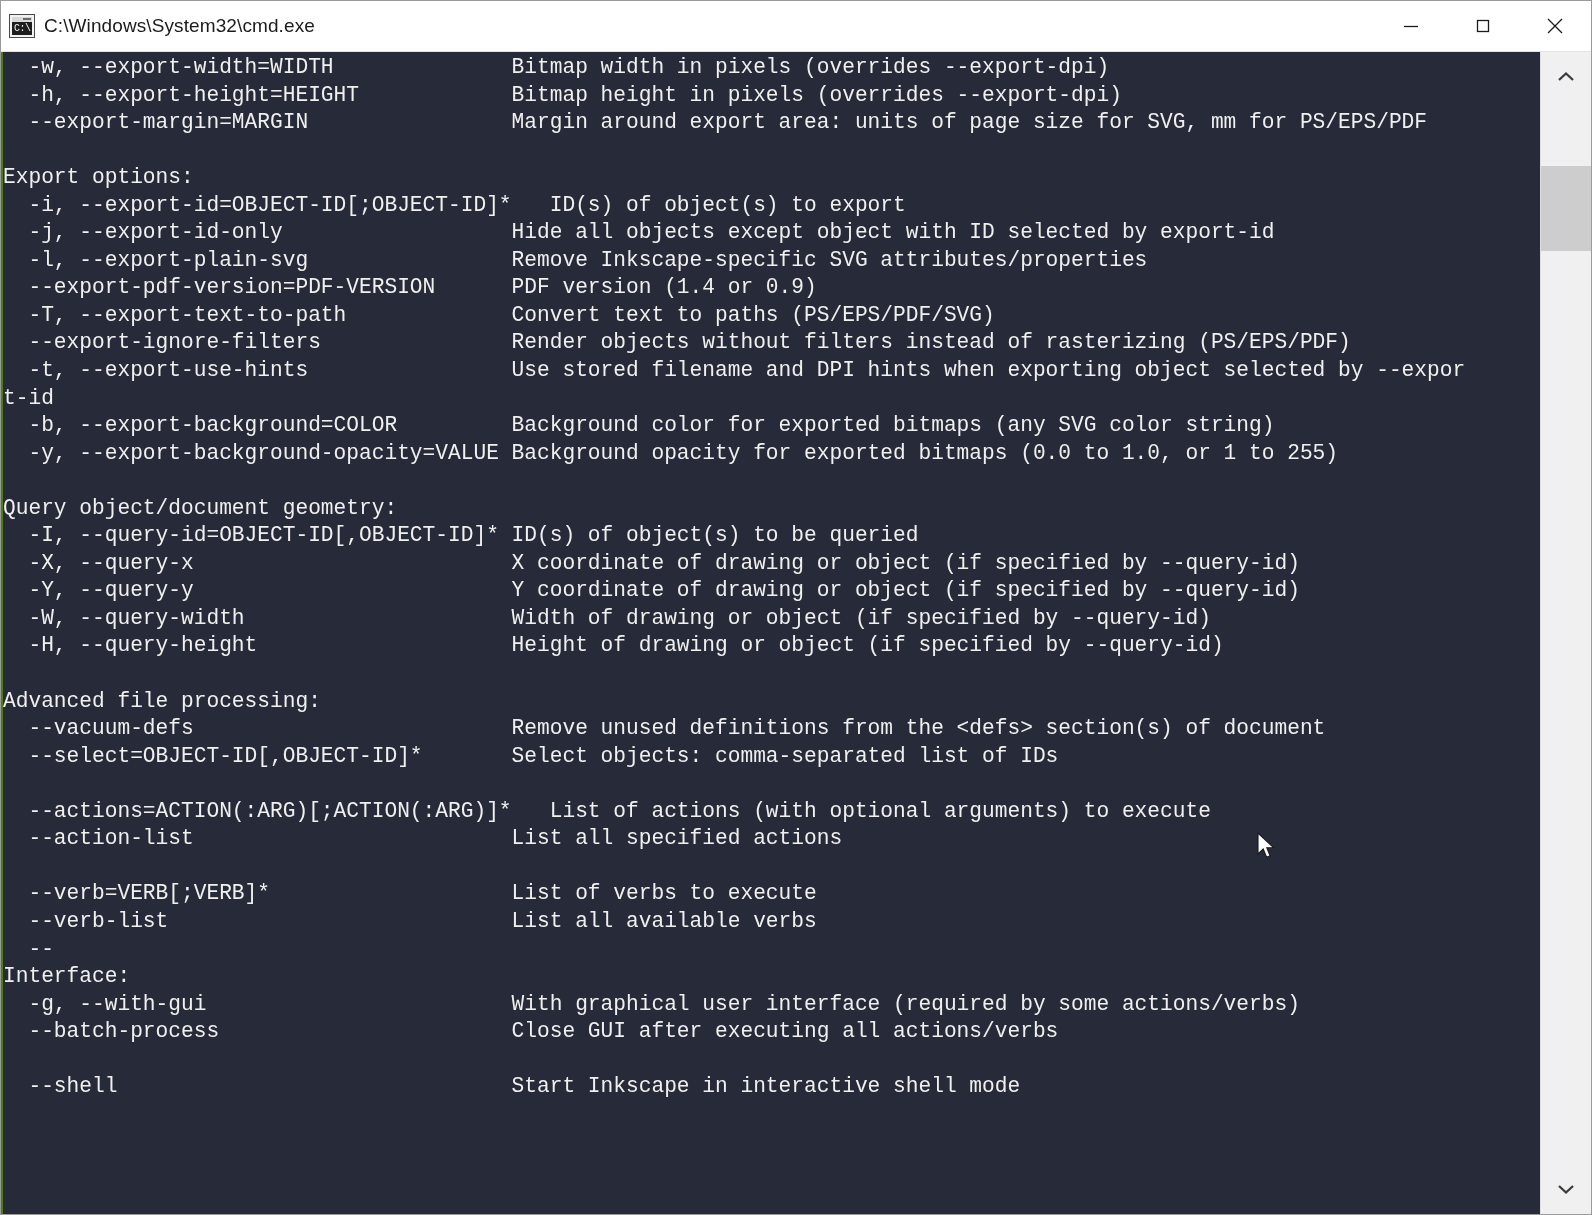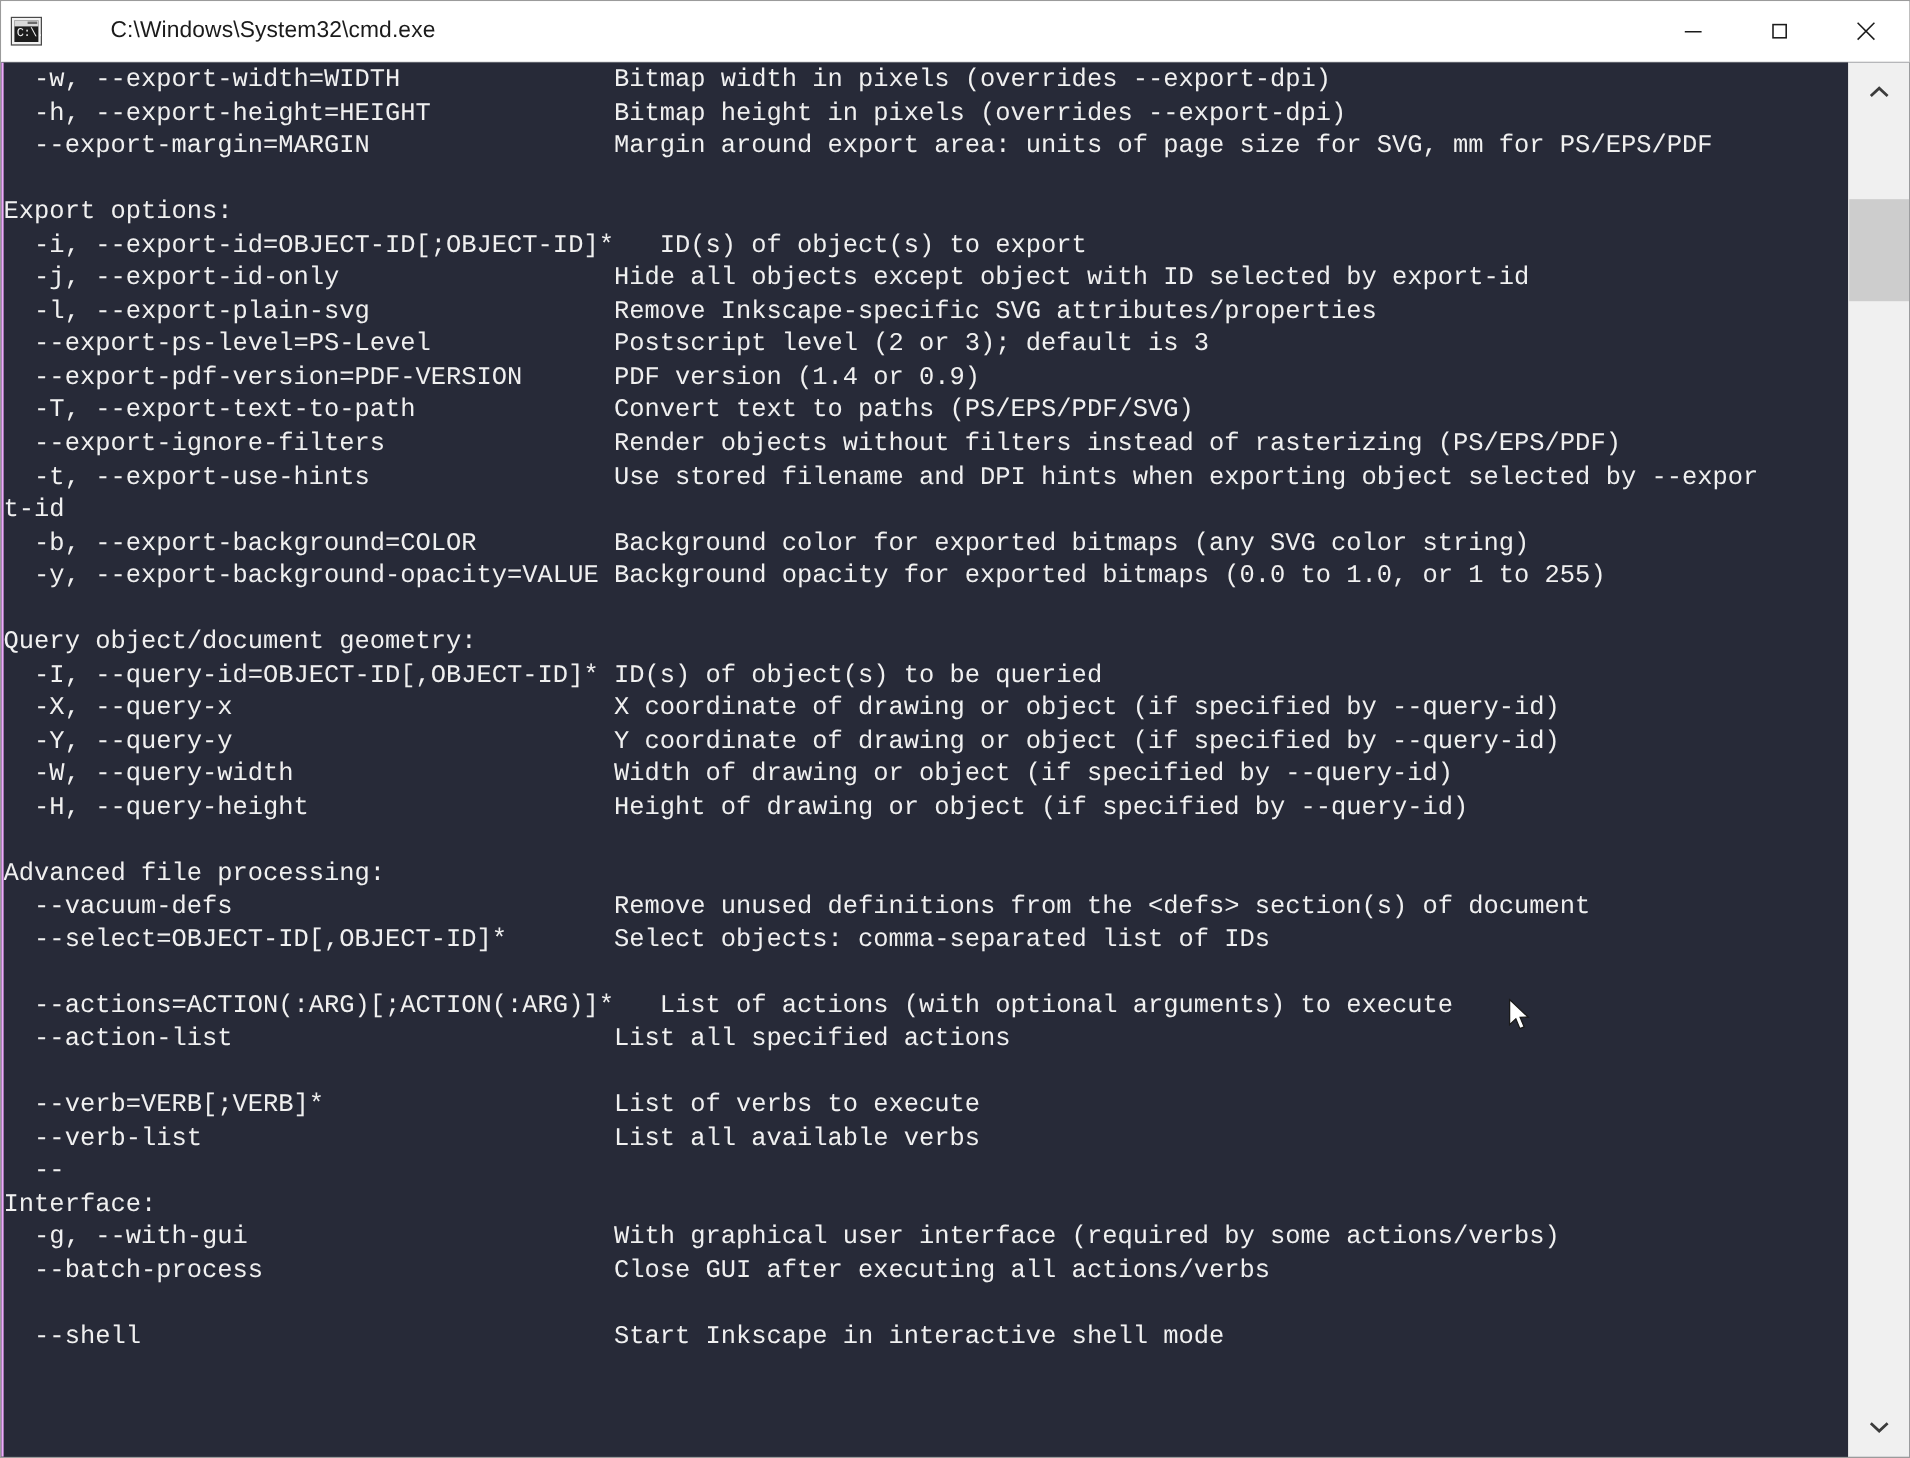--- a/index.html
+++ b/index.html
@@ -70,21 +70,20 @@
     color: #f4f4f4;
     letter-spacing: -0.5px;
     white-space: nowrap;
   }
   .title-text {
     font-size: 19px;
     color: #1b1b1b;
     letter-spacing: 0.1px;
     white-space: nowrap;
     user-select: none;
-    margin-left: 48px;
   }
   .win-controls {
     position: absolute;
     right: 0; top: 0;
     height: 49px;
     display: flex;
   }
   .win-btn {
     width: 72px;
     height: 49px;
@@ -102,21 +101,21 @@
     flex: 1 1 auto;
     display: flex;
     position: relative;
     background: #272a38;
     overflow: hidden;
   }
   .term {
     flex: 1 1 auto;
     position: relative;
     background: #272a38;
-    border-left: 2px solid #f0abfc;
+    border-left: 2px solid #4d7c0f;
     overflow: hidden;
   }
   .term-inner {
     position: absolute;
     left: 0; top: 0;
     width: 1530px;
     padding-top: 2px;
   }
   .line {
     font-family: "Liberation Mono", "DejaVu Sans Mono", monospace;
@@ -208,21 +207,20 @@
     <div class="term">
       <div class="term-inner" id="term-inner">
           <div class="line">  -w, --export-width=WIDTH              Bitmap width in pixels (overrides --export-dpi)</div>
           <div class="line">  -h, --export-height=HEIGHT            Bitmap height in pixels (overrides --export-dpi)</div>
           <div class="line">  --export-margin=MARGIN                Margin around export area: units of page size for SVG, mm for PS/EPS/PDF</div>
           <div class="line">&nbsp;</div>
           <div class="line">Export options:</div>
           <div class="line">  -i, --export-id=OBJECT-ID[;OBJECT-ID]*   ID(s) of object(s) to export</div>
           <div class="line">  -j, --export-id-only                  Hide all objects except object with ID selected by export-id</div>
           <div class="line">  -l, --export-plain-svg                Remove Inkscape-specific SVG attributes/properties</div>
-          <div class="line">  --export-ps-level=PS-Level            Postscript level (2 or 3); default is 3</div>
           <div class="line">  --export-pdf-version=PDF-VERSION      PDF version (1.4 or 0.9)</div>
           <div class="line">  -T, --export-text-to-path             Convert text to paths (PS/EPS/PDF/SVG)</div>
           <div class="line">  --export-ignore-filters               Render objects without filters instead of rasterizing (PS/EPS/PDF)</div>
           <div class="line">  -t, --export-use-hints                Use stored filename and DPI hints when exporting object selected by --expor</div>
           <div class="line">t-id</div>
           <div class="line">  -b, --export-background=COLOR         Background color for exported bitmaps (any SVG color string)</div>
           <div class="line">  -y, --export-background-opacity=VALUE Background opacity for exported bitmaps (0.0 to 1.0, or 1 to 255)</div>
           <div class="line">&nbsp;</div>
           <div class="line">Query object/document geometry:</div>
           <div class="line">  -I, --query-id=OBJECT-ID[,OBJECT-ID]* ID(s) of object(s) to be queried</div>

